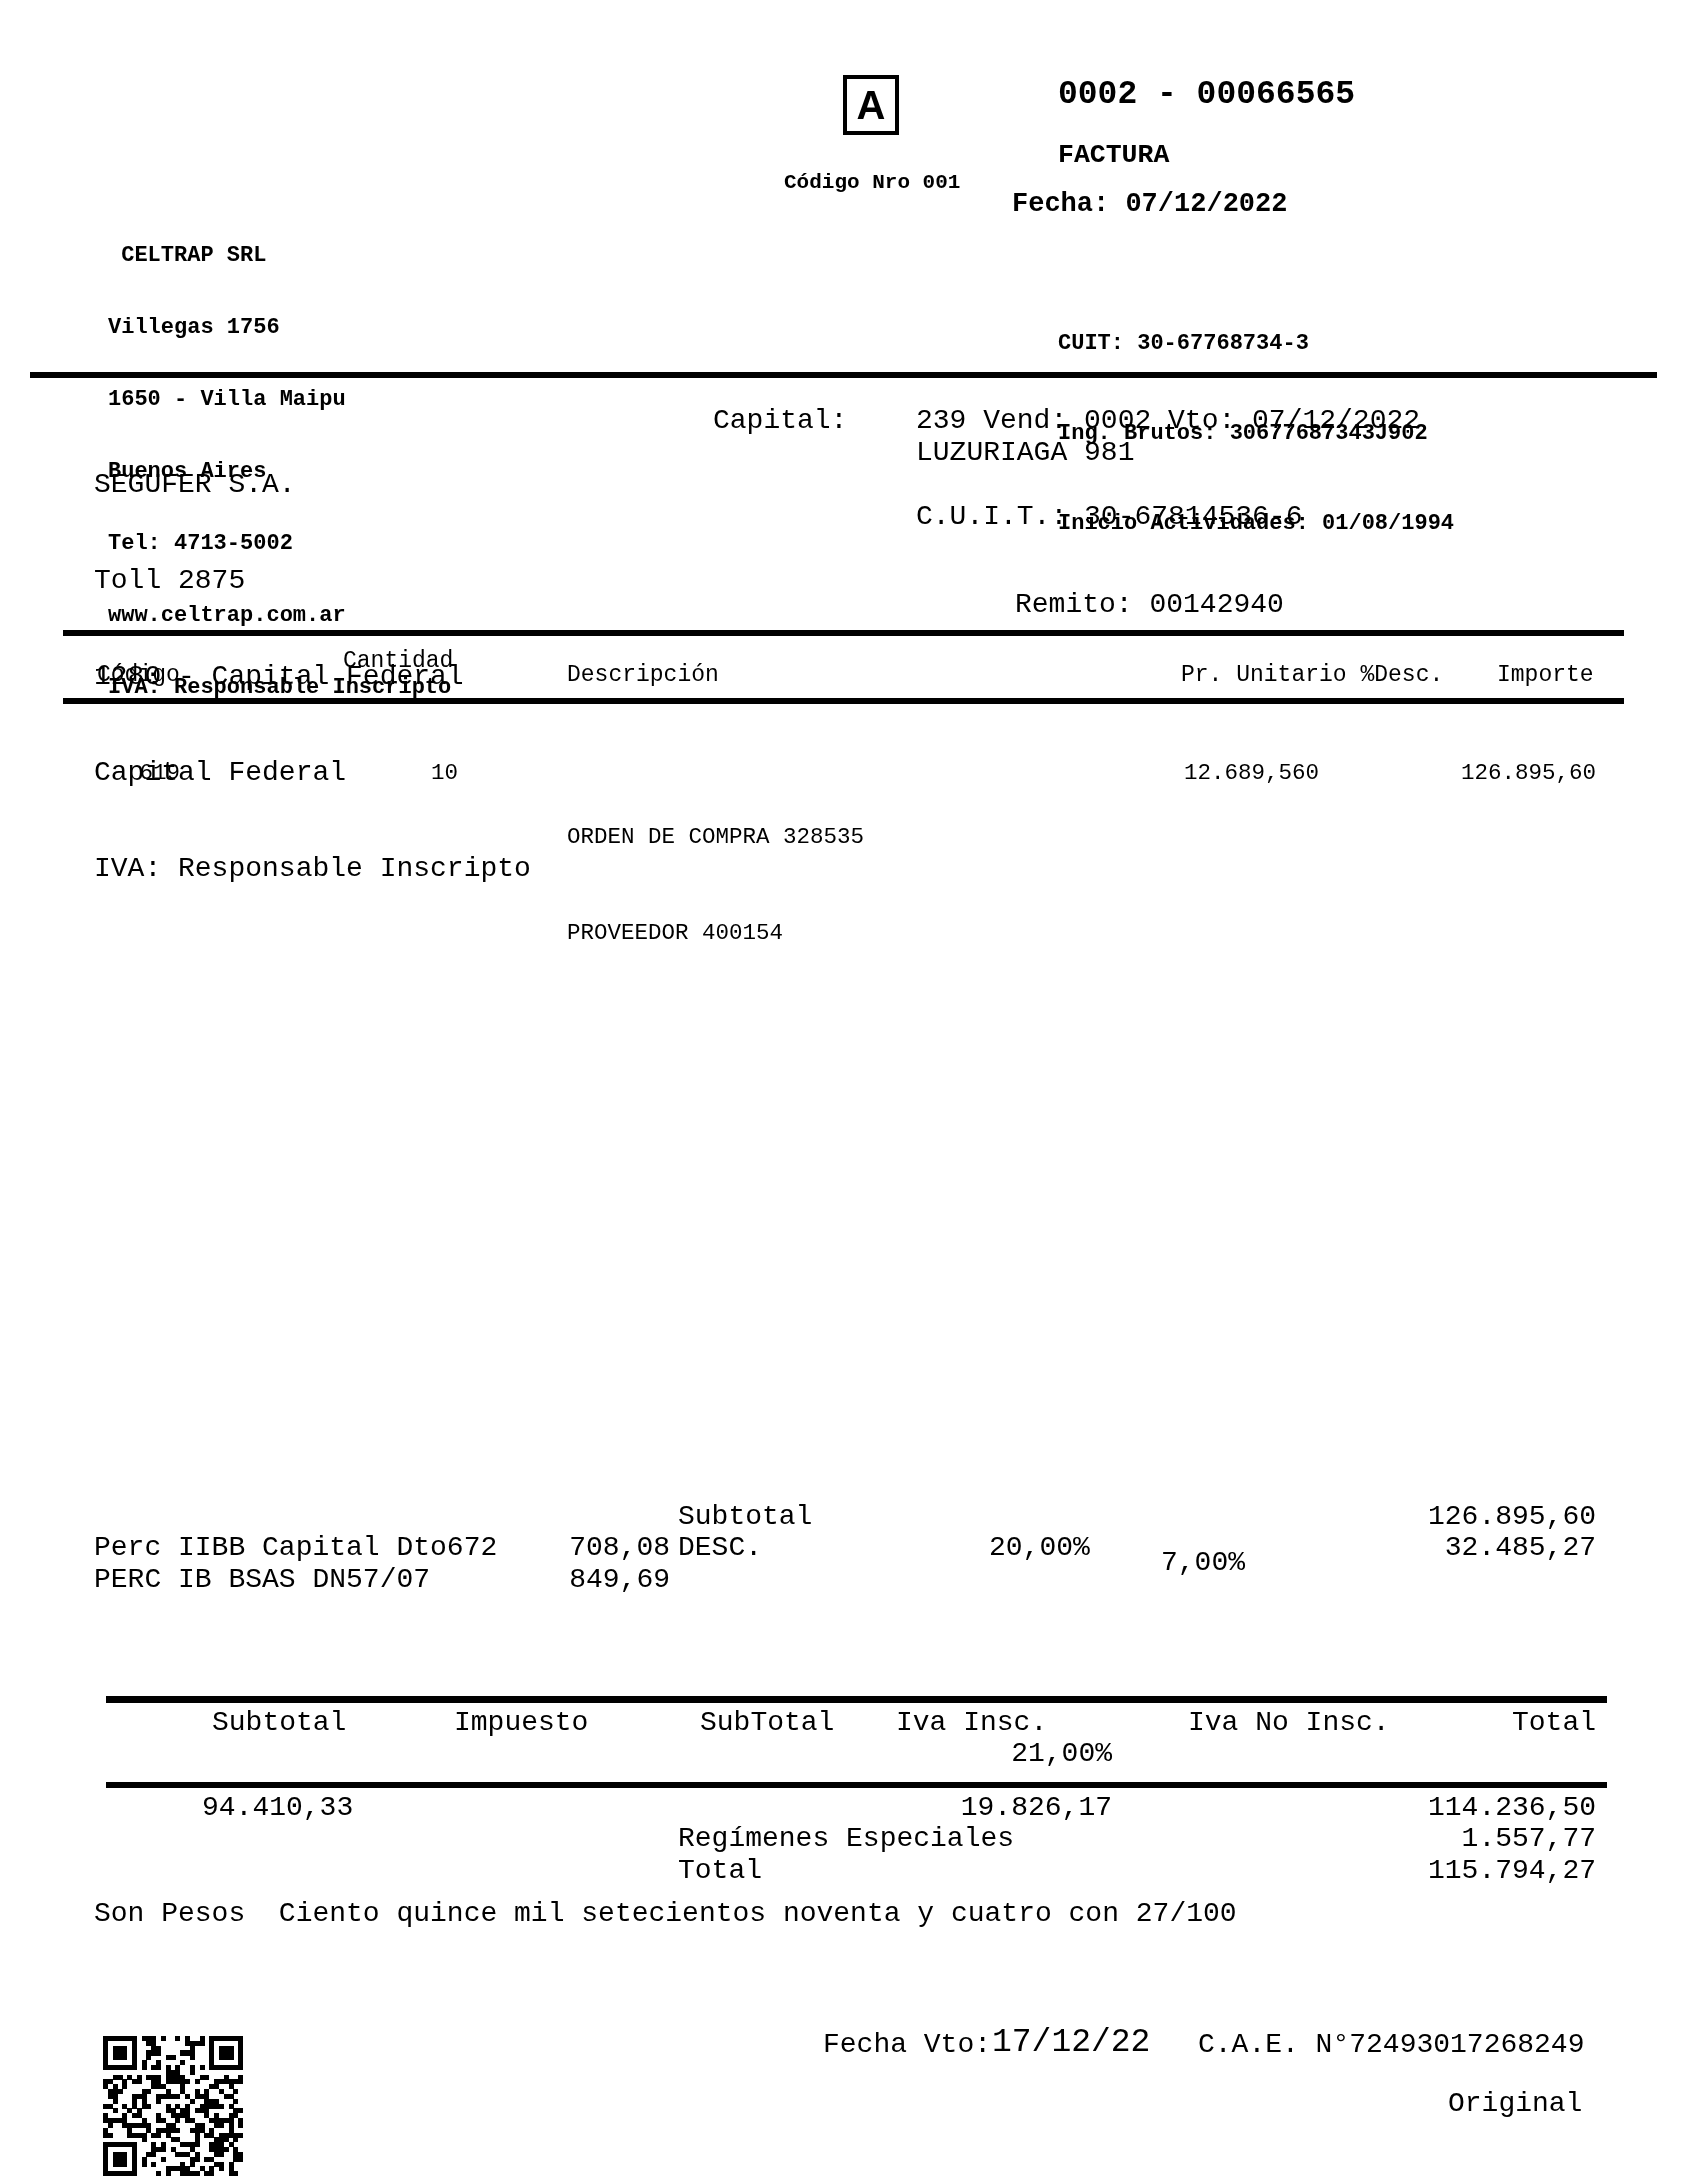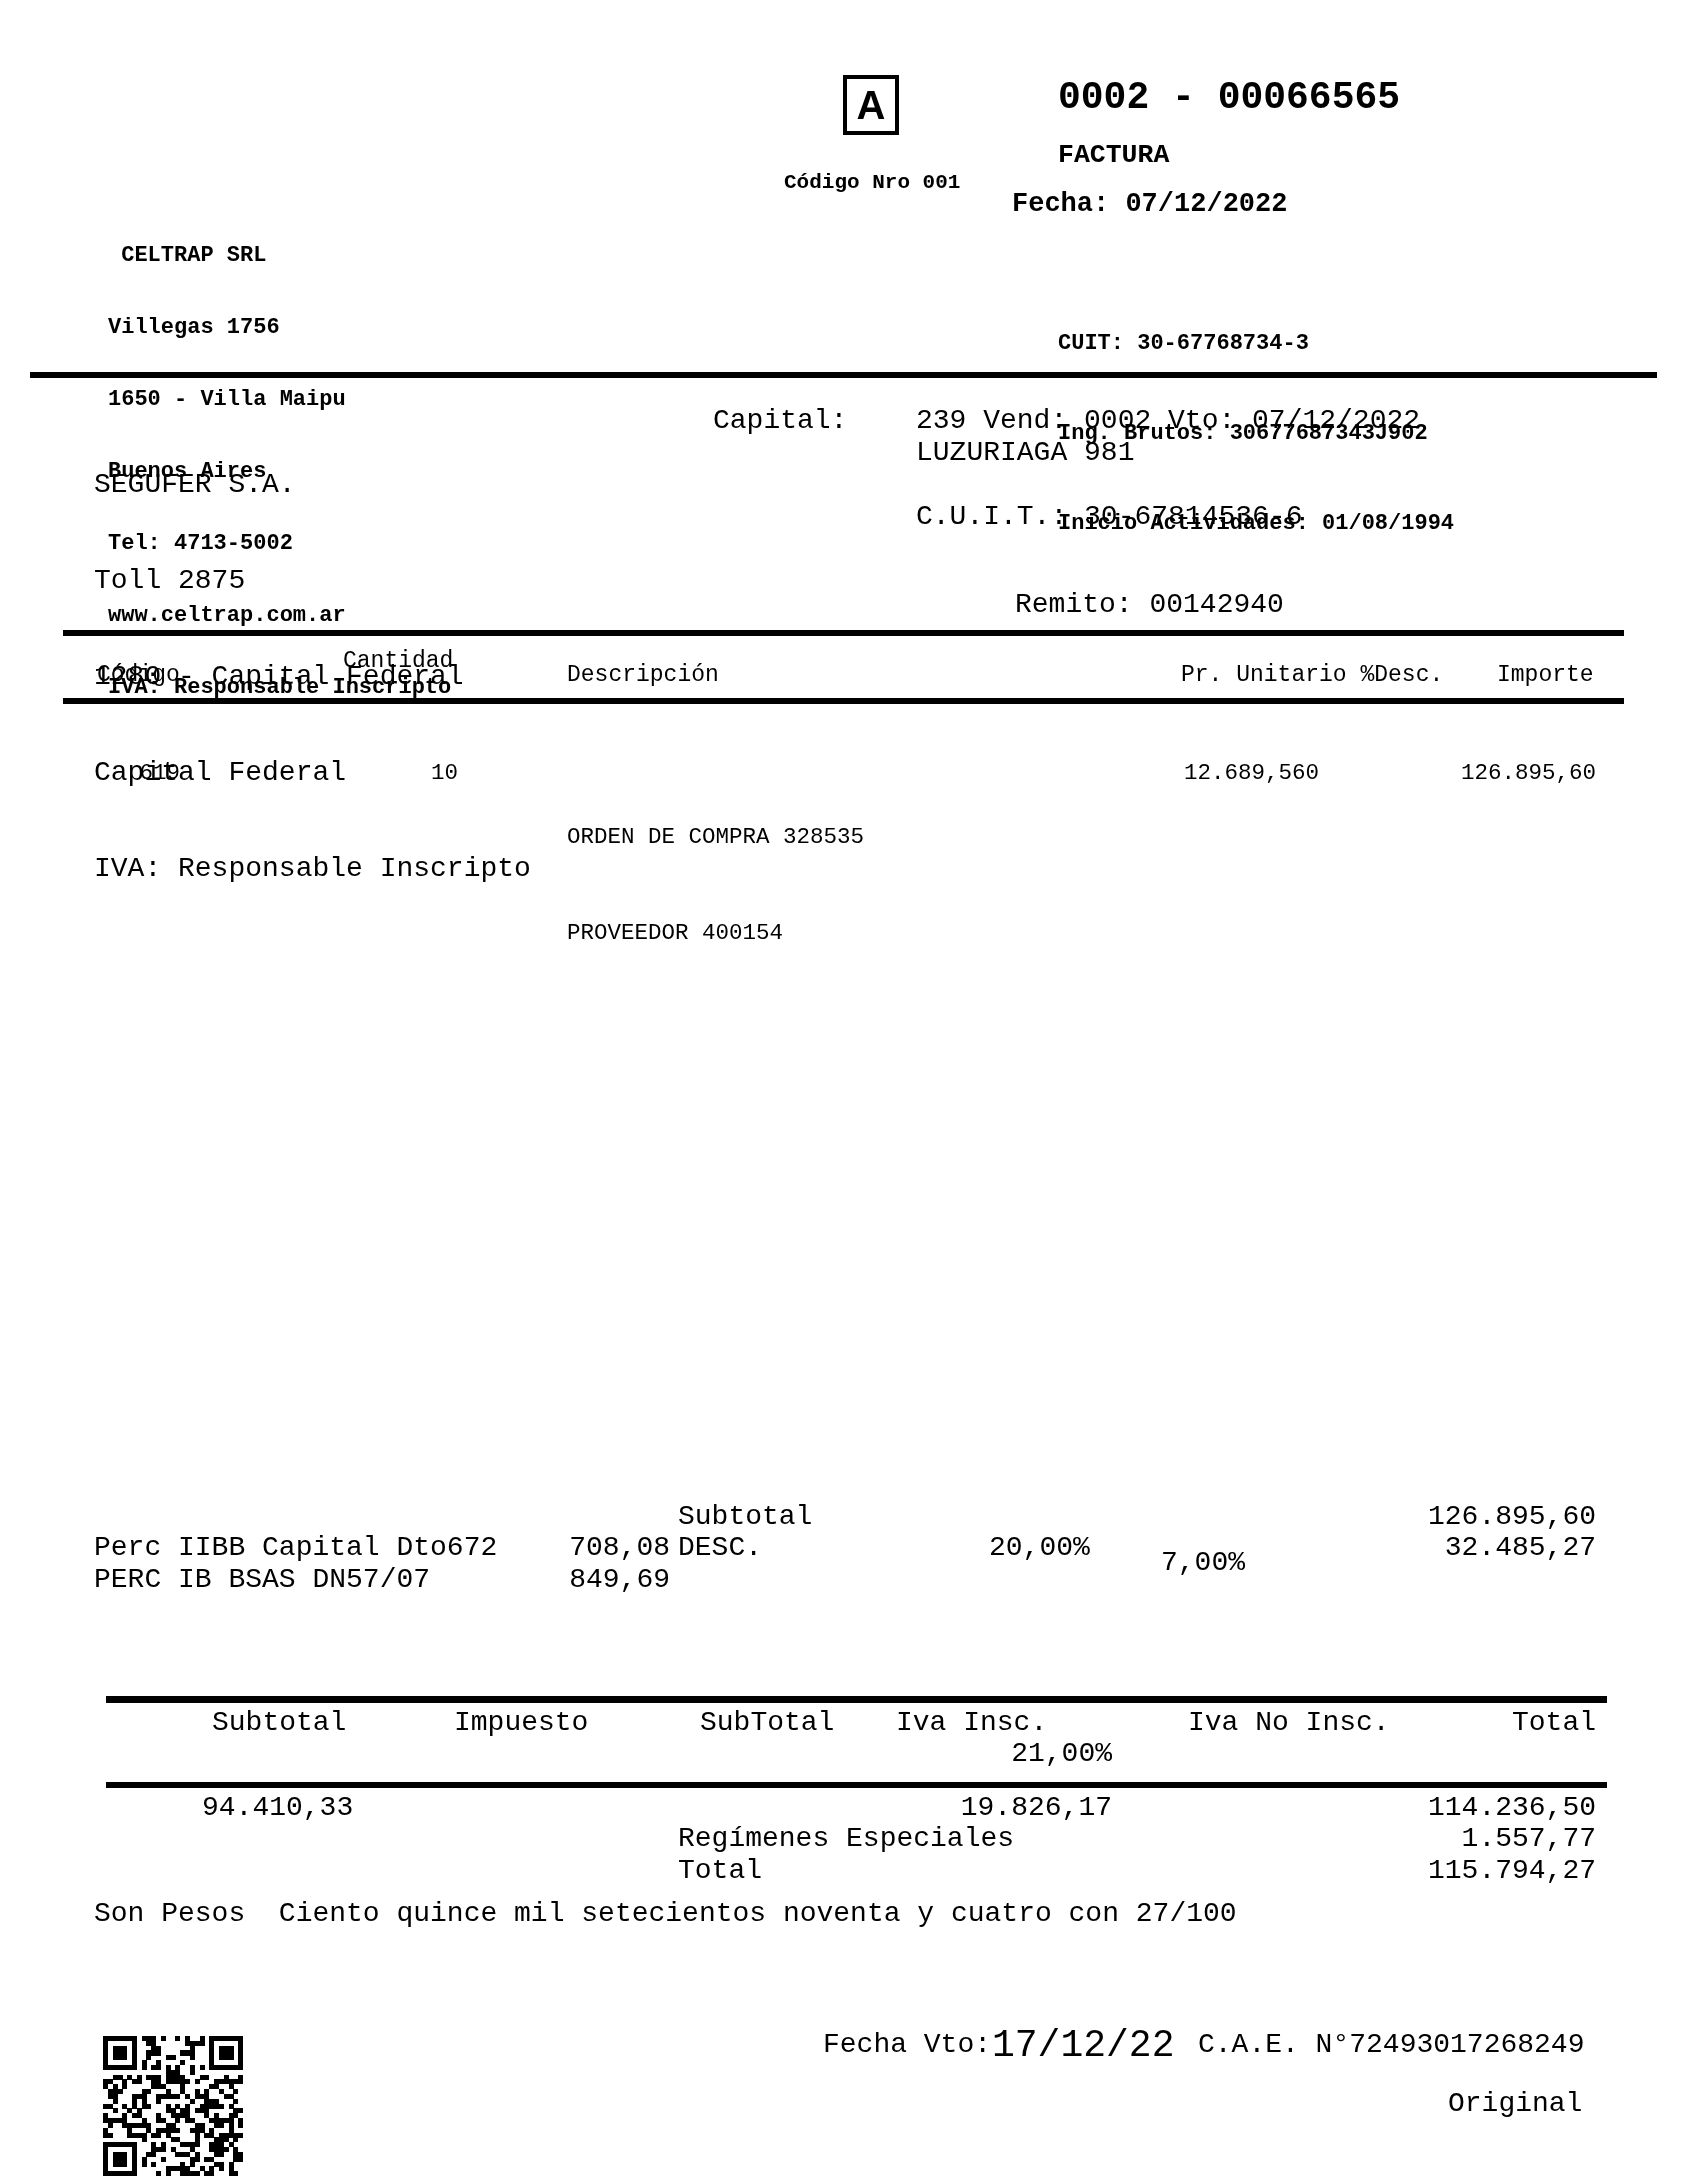--- a/index.html
+++ b/index.html
@@ -15,21 +15,21 @@
   .b{font-weight:bold;}
   .hr{position:absolute;background:#000000;}
   
   .t33{font-size:22px;line-height:24px;}
   .t32{font-size:21px;}
   .t34{font-size:22.5px;line-height:32px;}
   .t35{font-size:23px;}
   .t40{font-size:26.5px;}
   .t41{font-size:27px;}
   .t42{font-size:28px;line-height:32px;}
-  .t50{font-size:38px;}
+  .t50{font-size:33px;}
   .rnum{text-align:right;}
   #letter-box{
     position:absolute;left:843px;top:75px;width:56px;height:60px;
     border:4px solid #000;box-sizing:border-box;
     display:flex;align-items:center;justify-content:center;
     font-family:"Liberation Sans",sans-serif;font-weight:bold;font-size:40px;
   }
   #qr{position:absolute;left:103px;top:2036px;width:140px;height:140px;}
 </style>
 </head>

